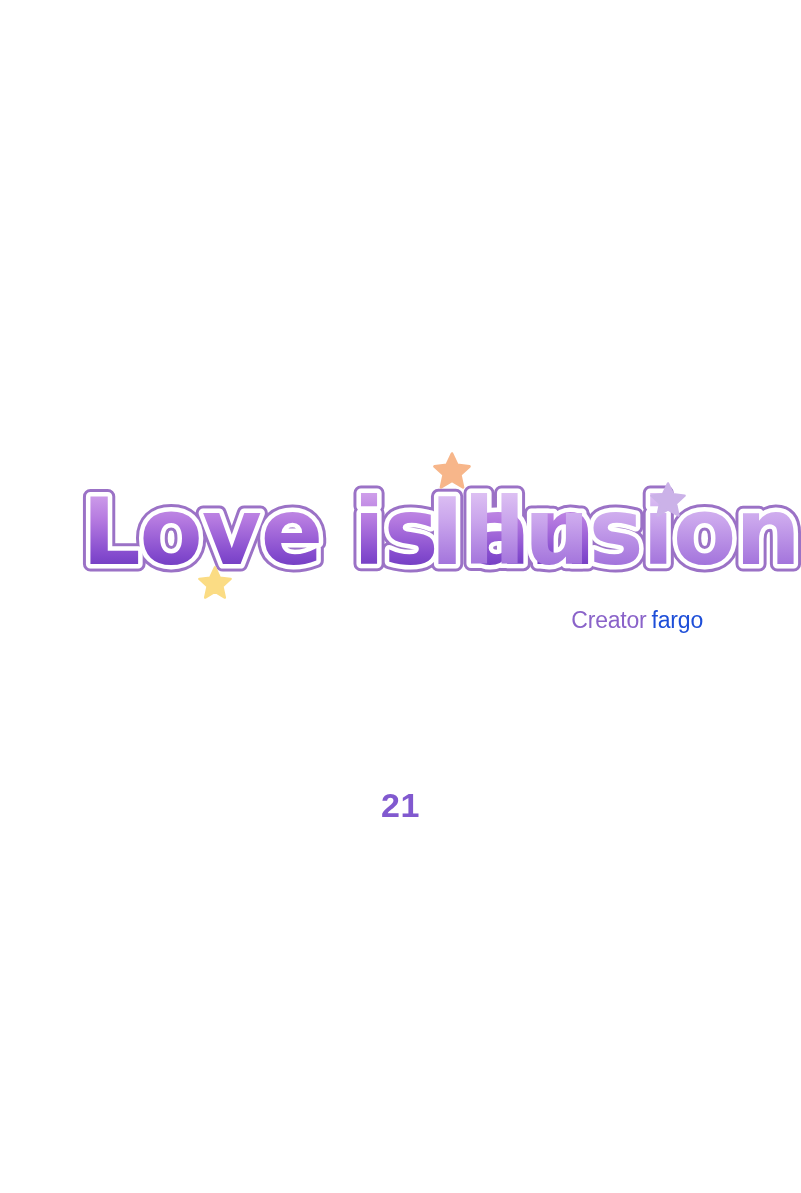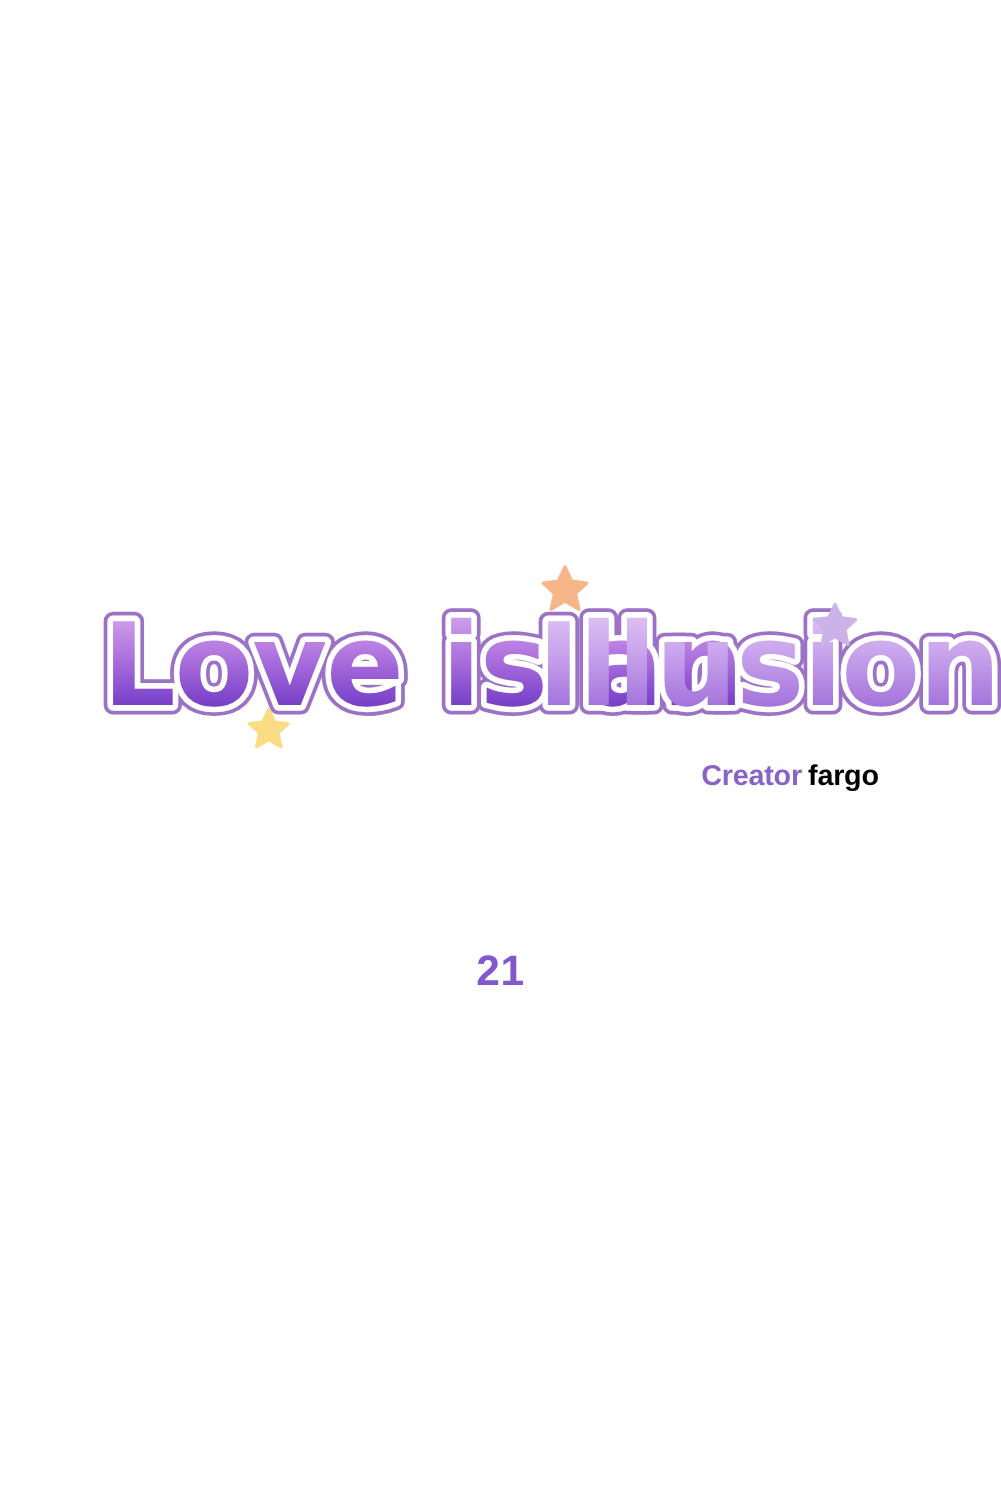--- a/index.html
+++ b/index.html
@@ -78,34 +78,34 @@
     top: 605px;
     width: 703px;
     text-align: right;
     font-size: 23px;
     line-height: 30px;
     letter-spacing: -0.2px;
     white-space: nowrap;
   }
   .creator-label {
     color: #8a63c9;
-    font-weight: 700;
+    font-weight: 400;
     margin-top: 13px;
   }
   .creator-name {
-    color: #000000;
-    font-weight: 700;
+    color: #1d4ed8;
+    font-weight: 400;
     margin-left: 5px;
   }
 
   
   .chapter-number {
     position: absolute;
     left: 0;
-    top: 757px;
+    top: 785px;
     width: 801px;
     text-align: center;
     color: #8159cf;
     font-size: 34px;
     font-weight: 600;
     letter-spacing: 0.5px;
     line-height: 40px;
   }
 </style>
 </head>

